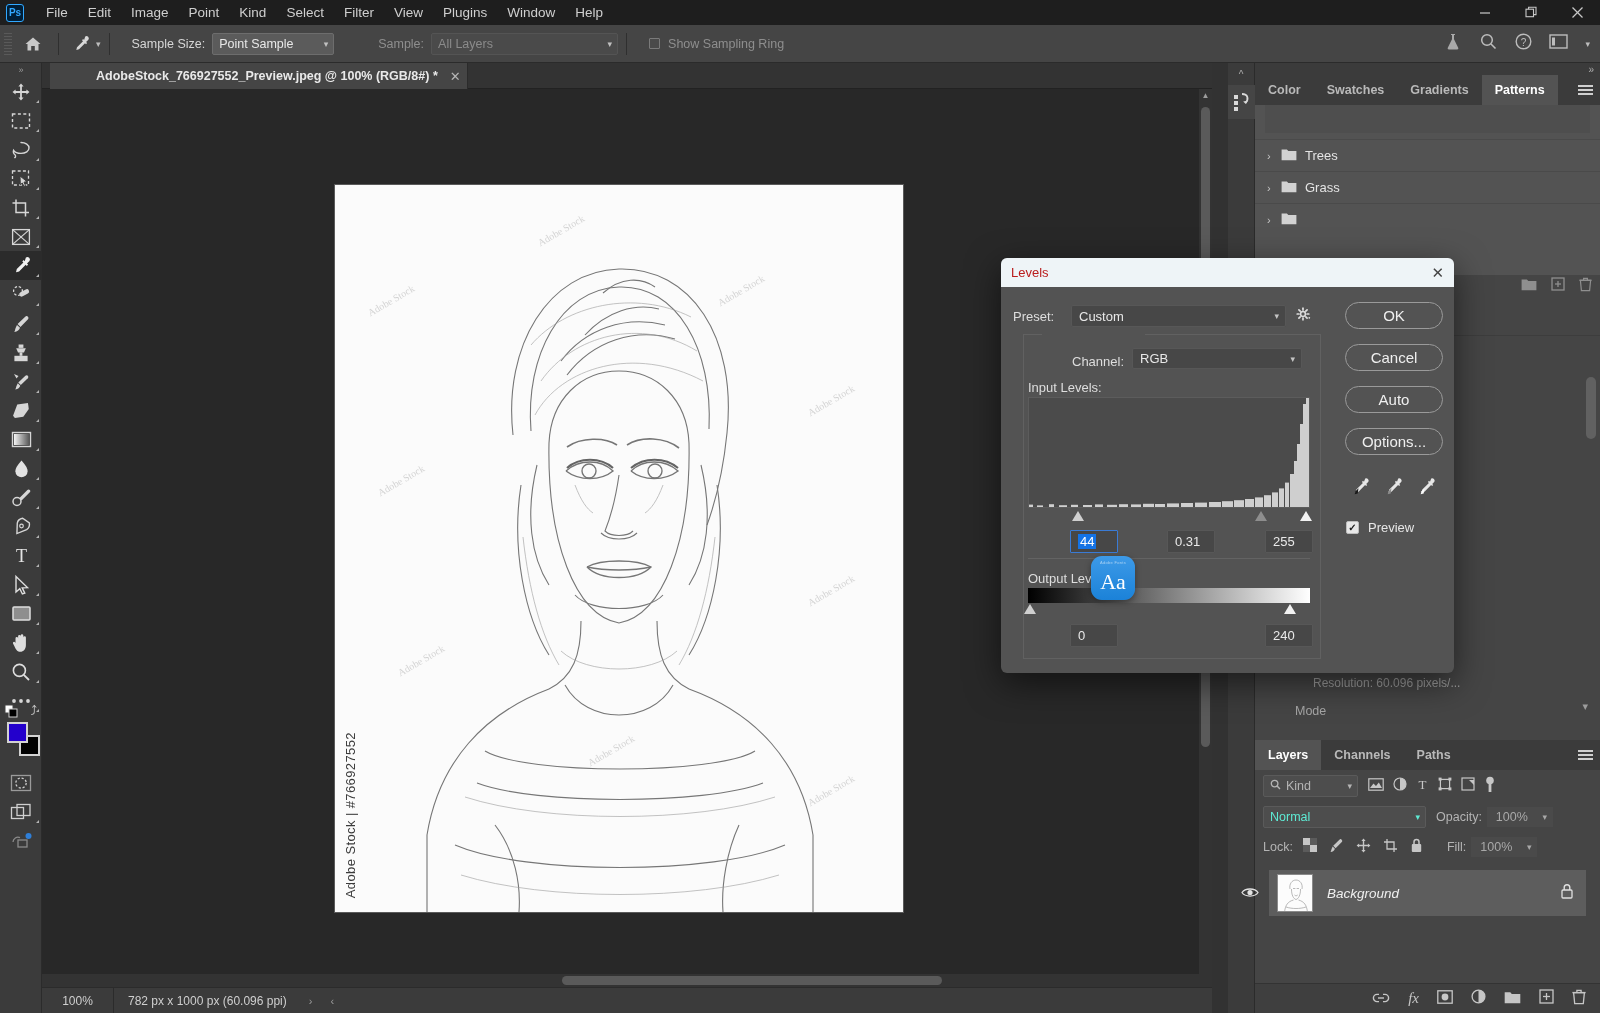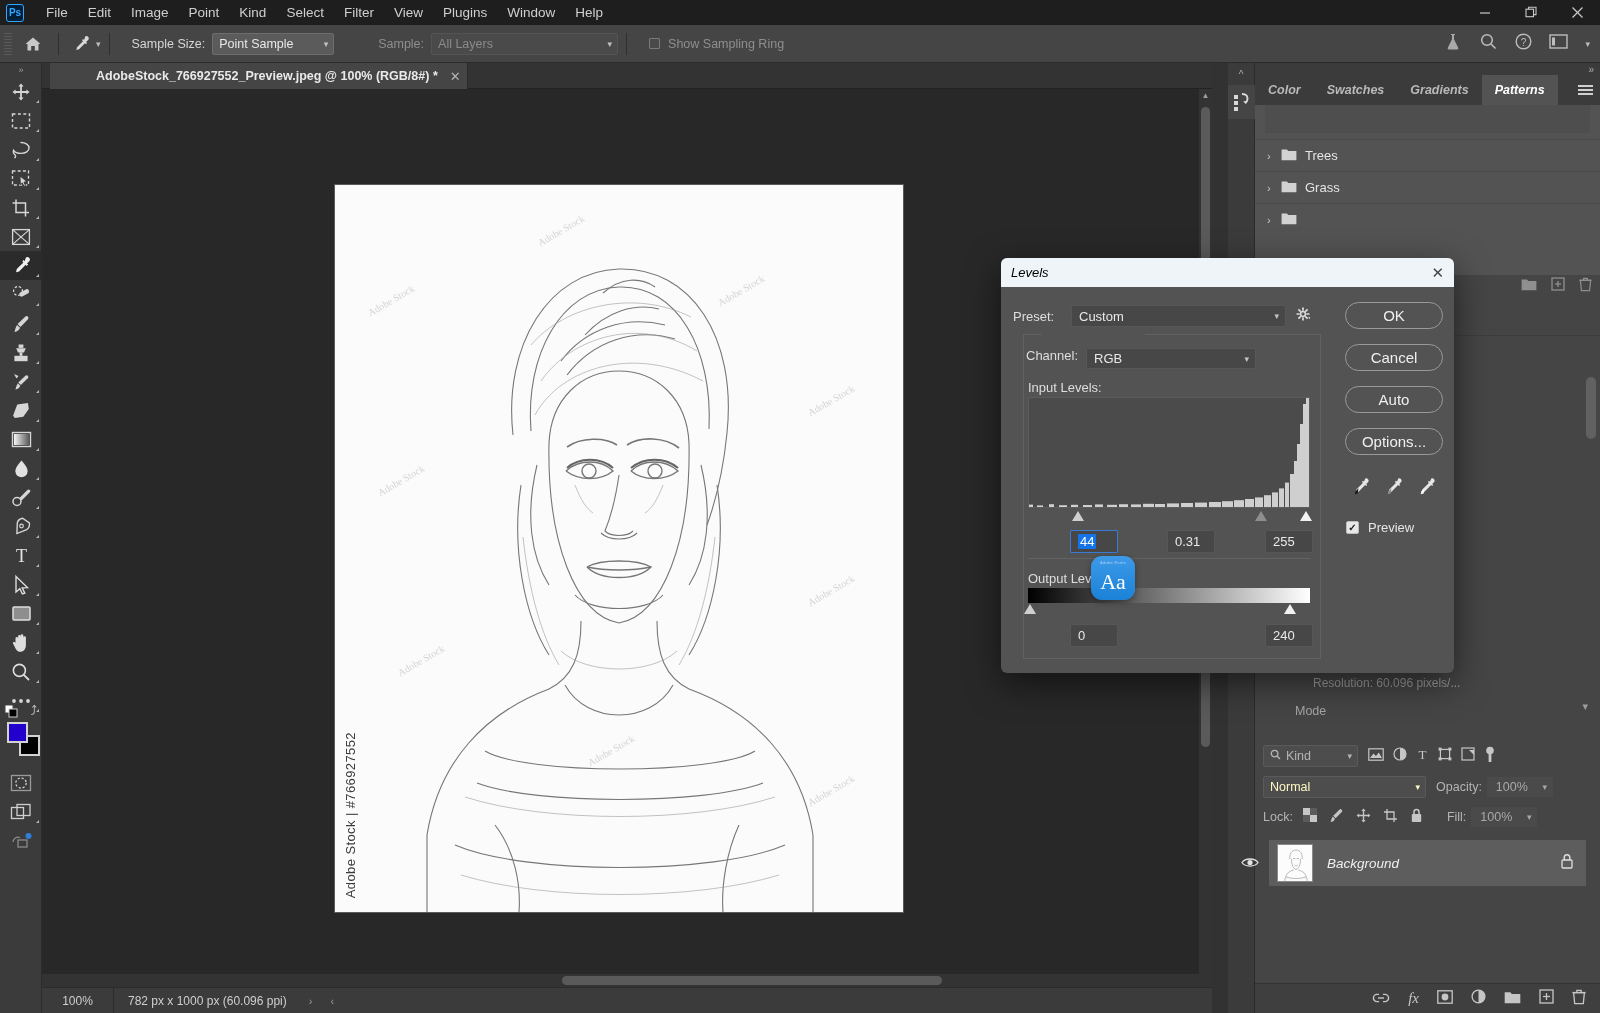--- a/index.html
+++ b/index.html
@@ -107,21 +107,21 @@
 
   
   .dockcollapse{position:absolute;right:345px;top:63px;width:27px;height:950px;background:#3b3b3b;border-right:1px solid #2b2b2b;}
   .dc-head{height:22px;display:flex;align-items:center;justify-content:center;color:#aeaeae;font-size:10px;}
   .dc-btn{width:27px;height:34px;display:flex;align-items:center;justify-content:center;background:#454545;}
 
   .rightdock{position:absolute;right:0;top:63px;width:345px;height:950px;background:#454545;}
   .dock-top{position:absolute;left:0;top:0;width:345px;height:12px;background:#3b3b3b;display:flex;align-items:center;justify-content:flex-end;padding-right:6px;}
   .dock-top span{color:#aeaeae;font-size:10px;}
 
-  .paneltabs{display:flex;height:30px;background:#3b3b3b;align-items:flex-end;font-style:italic;}
+  .paneltabs{display:flex;height:30px;background:#3b3b3b;align-items:flex-end;}
   .ptab{height:30px;padding:0 13px;display:flex;align-items:center;color:#b9b9b9;font-size:12.5px;font-weight:bold;}
   .ptab.active{background:#535353;color:#ffffff;}
   .pmenu{margin-left:auto;width:30px;height:30px;display:flex;align-items:center;justify-content:center;}
   .pmenu .lines{width:15px;height:11px;background:
     linear-gradient(#cfcfcf,#cfcfcf) 0 0/15px 2px no-repeat,
     linear-gradient(#cfcfcf,#cfcfcf) 0 4px/15px 2px no-repeat,
     linear-gradient(#cfcfcf,#cfcfcf) 0 8px/15px 2px no-repeat;}
 
   .patternsbody{background:#535353;height:170px;position:relative;}
   .searchrow{display:flex;align-items:center;height:32px;padding:0 10px;}
@@ -144,21 +144,21 @@
   
   .layerspanel{position:absolute;left:0;bottom:0;width:345px;height:273px;background:#454545;}
   .lp-tabs{display:flex;height:30px;background:#3b3b3b;align-items:flex-end;}
   .lp-filter{height:32px;display:flex;align-items:center;padding:0 8px;background:#454545;}
   .kindbox{width:95px;height:22px;background:#4d4d4d;border:1px solid #5a5a5a;border-radius:2px;
     display:flex;align-items:center;color:#b4b4b4;font-size:12.5px;padding:0 6px;position:relative;}
   .kindbox .cv{position:absolute;right:5px;font-size:9px;}
   .lp-ficons{display:flex;gap:9px;margin-left:10px;align-items:center;}
   .lp-blend{height:30px;display:flex;align-items:center;padding:0 8px;}
   .blendbox{width:163px;height:22px;background:#4d4d4d;border:1px solid #5a5a5a;border-radius:2px;
-    display:flex;align-items:center;color:#fef9c3;font-size:12.5px;padding:0 6px;position:relative;}
+    display:flex;align-items:center;color:#5eead4;font-size:12.5px;padding:0 6px;position:relative;}
   .blendbox .cv{position:absolute;right:5px;font-size:9px;}
   .opac-lbl{color:#b4b4b4;font-size:12.5px;margin-left:10px;}
   .numbox{width:50px;height:20px;background:#4a4a4a;color:#a8a8a8;font-size:12.5px;
     display:flex;align-items:center;justify-content:center;margin-left:5px;}
   .numcv{width:16px;height:20px;background:#4a4a4a;color:#a8a8a8;font-size:9px;display:flex;align-items:center;justify-content:center;}
   .lp-lock{height:30px;display:flex;align-items:center;padding:0 8px;}
   .lock-lbl{color:#b4b4b4;font-size:12.5px;margin-right:10px;}
   .lock-icons{display:flex;gap:12px;align-items:center;}
   .layerrow{height:46px;margin:8px 14px 0 14px;background:#5d5d5d;display:flex;align-items:center;position:relative;}
   .eye{position:absolute;left:-28px;top:15px;}
@@ -167,36 +167,36 @@
   .llock{position:absolute;right:12px;}
   .lp-bottom{position:absolute;left:0;bottom:0;width:345px;height:30px;background:#3f3f3f;
     display:flex;align-items:center;justify-content:flex-end;gap:18px;padding-right:14px;border-top:1px solid #333;}
 
   
   .levels{
     position:absolute;left:1001px;top:258px;width:453px;height:415px;background:#535353;
     border-radius:6px;box-shadow:0 10px 34px rgba(0,0,0,.55);overflow:hidden;
   }
   .lv-title{height:29px;background:#eef4f7;display:flex;align-items:center;padding:0 10px;}
-  .lv-title .t{color:#000000;font-size:13px;font-style:italic;}
+  .lv-title .t{color:#b91c1c;font-size:13px;}
   .lv-title .x{margin-left:auto;color:#444;font-size:15px;line-height:1;}
   .lv-body{position:relative;height:386px;}
   .lv-preset{position:absolute;left:12px;top:18px;display:flex;align-items:center;}
   .lv-preset .lbl{color:#dedede;font-size:13px;width:58px;}
   .lv-presetsel{width:215px;height:22px;background:#474747;border:1px solid #575757;border-radius:2px;
     color:#e8e8e8;font-size:13px;display:flex;align-items:center;padding:0 7px;position:relative;}
   .lv-presetsel .cv{position:absolute;right:6px;font-size:9px;color:#c4c4c4;}
   .gear{margin-left:10px;color:#dcdcdc;font-size:13px;}
 
   .lv-group{position:absolute;left:22px;top:47px;width:298px;height:325px;
     border:1px solid #616161;border-top:none;}
   .lv-group:before{content:"";position:absolute;left:0;top:0;width:18px;height:1px;background:#616161;}
   .lv-group:after{content:"";position:absolute;right:0;top:0;width:175px;height:1px;background:#616161;}
 
-  .lv-channel{position:absolute;left:1026px;top:348px;display:flex;align-items:flex-start;}
+  .lv-channel{position:absolute;left:1072px;top:348px;display:flex;align-items:flex-end;}
   .lv-channel .lbl{color:#dedede;font-size:13px;}
   .lv-chsel{width:170px;height:21px;margin-left:8px;background:#474747;border:1px solid #575757;border-radius:2px;
     color:#e8e8e8;font-size:13px;display:flex;align-items:center;padding:0 7px;position:relative;}
   .lv-chsel .cv{position:absolute;right:6px;font-size:9px;color:#c4c4c4;}
 
   .lv-inlabel{position:absolute;left:1028px;top:380px;color:#dedede;font-size:13px;}
   .histo{position:absolute;left:1028px;top:397px;width:282px;height:111px;background:#4b4b4b;border:1px solid #5c5c5c;}
   .histo svg{display:block;}
   .sliderband{position:absolute;left:1028px;top:509px;width:282px;height:14px;}
   .tri{position:absolute;width:0;height:0;border-left:6px solid transparent;border-right:6px solid transparent;}
@@ -719,20 +719,28 @@
       <div class="mp-scroll">
           <div class="th"></div>
         </div>
       <div class="mp-resolution">Resolution:  60.096  pixels/...</div>
       <div class="mp-mode">Mode</div>
       <span style="position:absolute;right:12px;top:425px;color:#9d9d9d;font-size:11px;">▾</span>
       <div style="position:absolute;left:0;top:60px;width:345px;height:1px;background:#3d3d3d;"></div>
     </div>
 
     <div class="layerspanel">
+      <div class="lp-tabs">
+        <div class="ptab active">Layers</div>
+        <div class="ptab">Channels</div>
+        <div class="ptab">Paths</div>
+        <div class="pmenu">
+            <div class="lines"></div>
+          </div>
+      </div>
 
       <div class="lp-filter">
         <div class="kindbox">
           <span style="margin-right:5px;">
             <svg width="11" height="11" viewBox="0 0 11 11">
                 <circle cx="4.6" cy="4.6" r="3.3" fill="none" stroke="#b4b4b4" stroke-width="1.3"></circle>
                 <line x1="7.1" y1="7.1" x2="10" y2="10" stroke="#b4b4b4" stroke-width="1.4"></line>
               </svg>
           </span>
           <span>Kind</span>

